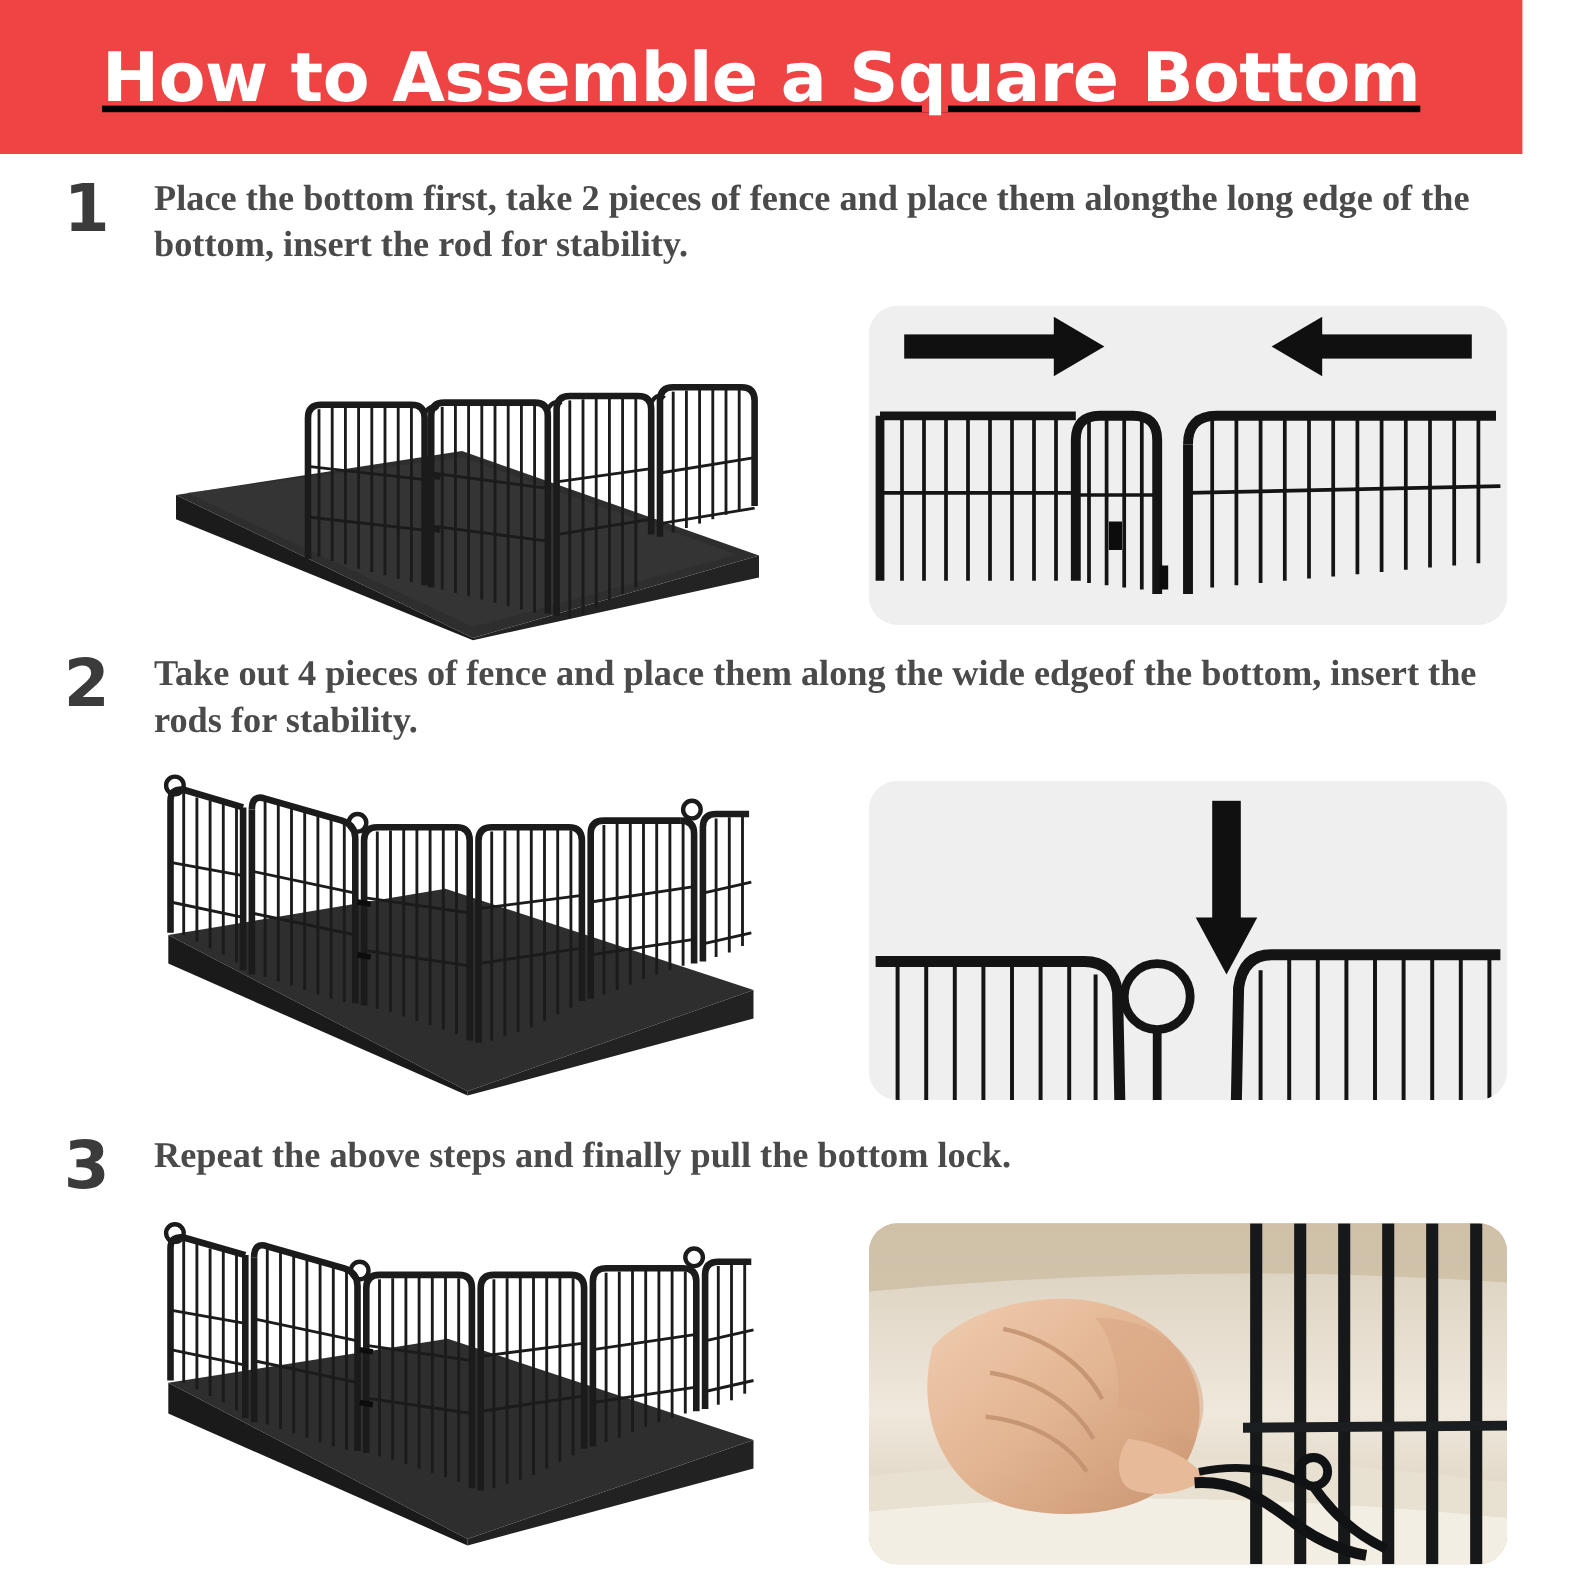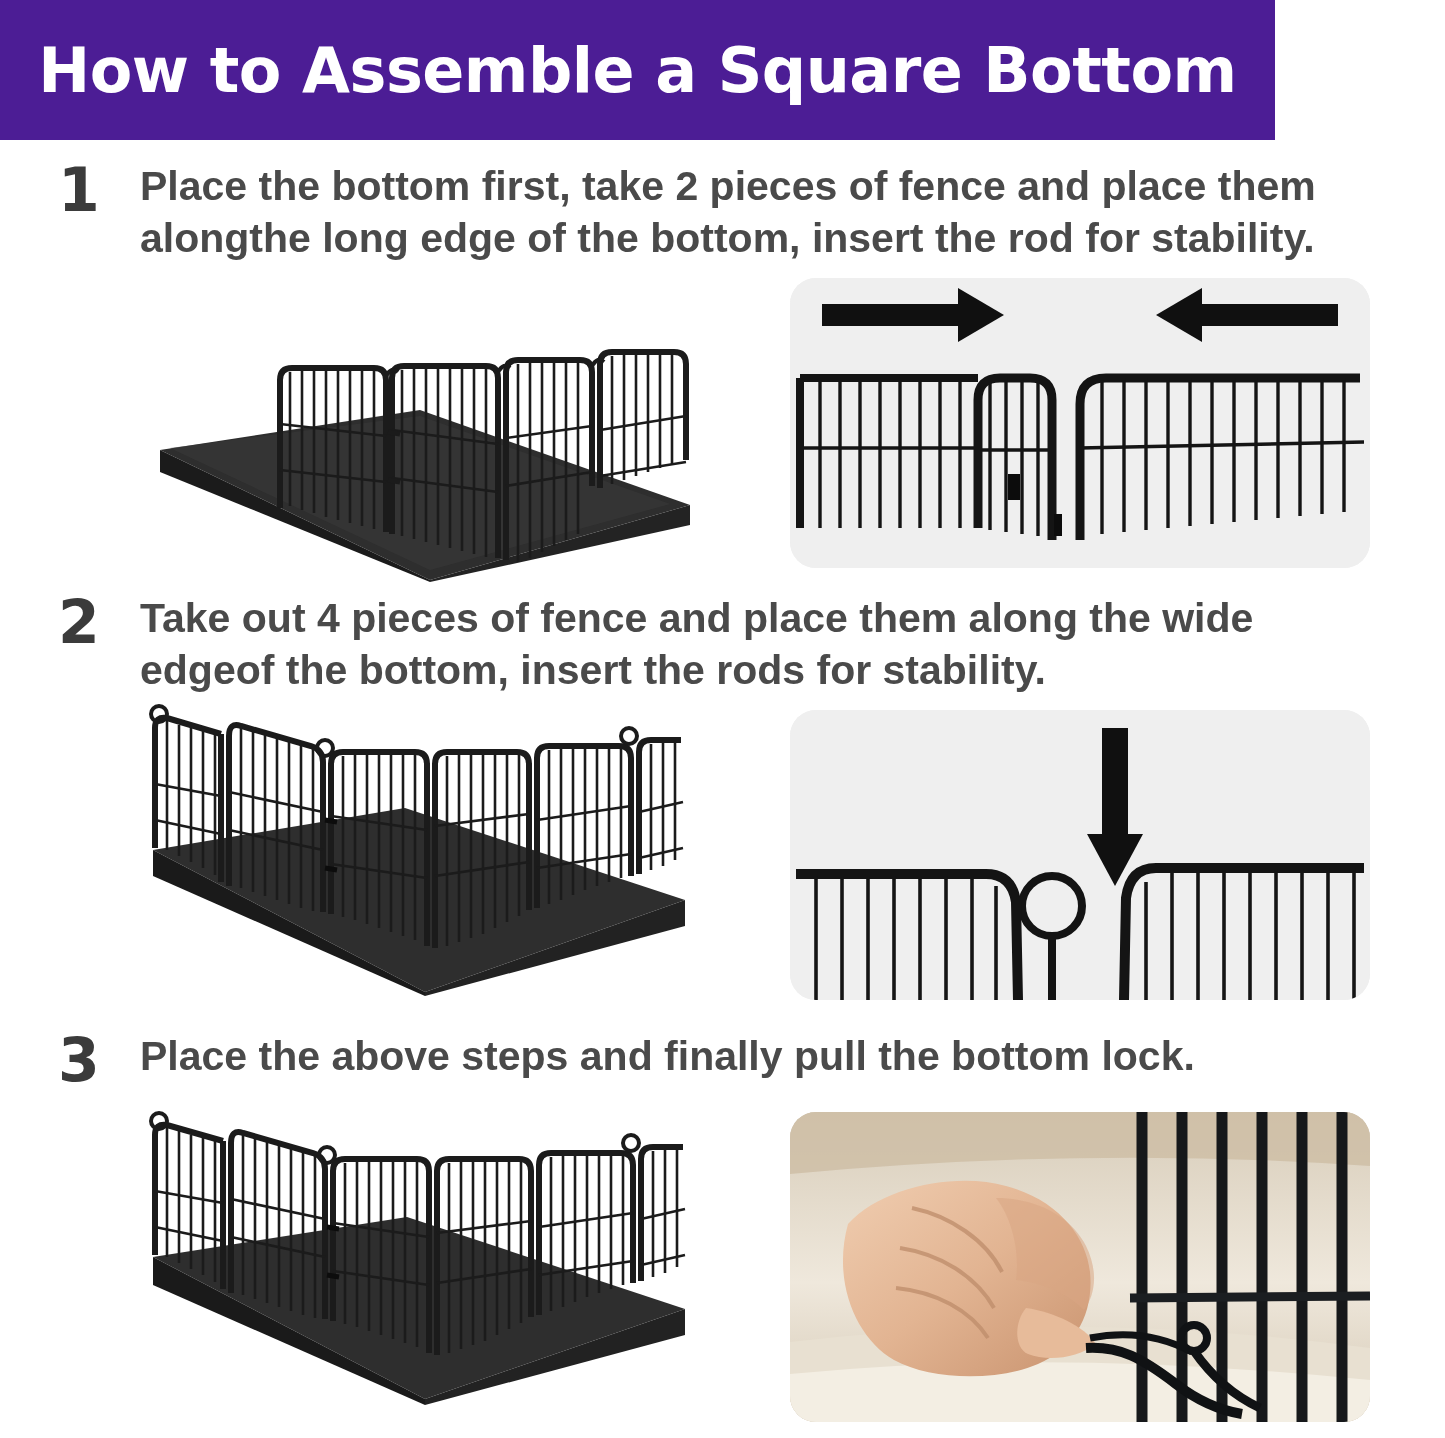--- a/index.html
+++ b/index.html
@@ -18,26 +18,27 @@
     width: 1445px;
     height: 1438px;
     position: relative;
     background: #ffffff;
   }
 
   
   .title-bar {
     position: absolute;
     left: 0; top: 0;
-    width: 1275px;
+    width: 1384px;
     height: 140px;
-    background: #4c1d95;
+    background: #ef4444;
     display: flex;
     align-items: center;
     justify-content: center;
+    text-decoration: underline;
   }
   .title-text {
     color: #ffffff;
     font-size: 62px;
     font-weight: bold;
     letter-spacing: -0.5px;
     white-space: nowrap;
     font-family: "DejaVu Sans", sans-serif;
   }
 
@@ -56,26 +57,26 @@
   .step-num {
     font-size: 60px;
     font-weight: bold;
     color: #3b3b3b;
     line-height: 1;
     width: 82px;
     flex: none;
     font-family: "DejaVu Sans", sans-serif;
   }
   .step-text {
-    font-size: 41px;
+    font-size: 33px;
     font-weight: bold;
     color: #4a4a4a;
     line-height: 1.28;
     max-width: 1210px;
-    font-family: Liberation Sans, sans-serif;
+    font-family: Liberation Serif, serif;
   }
 
   
   .fig-left {
     position: absolute;
   }
   .fig-right {
     position: absolute;
     background: #efefef;
     border-radius: 26px;
@@ -406,21 +407,21 @@
             <path d="M538,158 L538,290"></path>
           <path d="M564,158 L564,290"></path>
         </g>
       </g>
     </svg>
   </div>
 
   <div class="step" style="top:1030px;">
     <div class="step-head">
       <div class="step-num">3</div>
-      <div class="step-text">Place the above steps and finally pull the bottom lock.</div>
+      <div class="step-text">Repeat the above steps and finally pull the bottom lock.</div>
     </div>
   </div>
 
   <div class="fig-left" style="left:125px; top:1105px; width:590px; height:320px;">
     <svg width="590" height="320" viewBox="0 0 590 320">
 
       <g>
         <polygon points="28,152 282,112 560,204 300,294" fill="#2e2e2e"></polygon>
         <polygon points="28,152 28,180 300,300 300,294" fill="#1a1a1a"></polygon>
         <polygon points="300,294 300,300 560,230 560,204" fill="#222222"></polygon>

